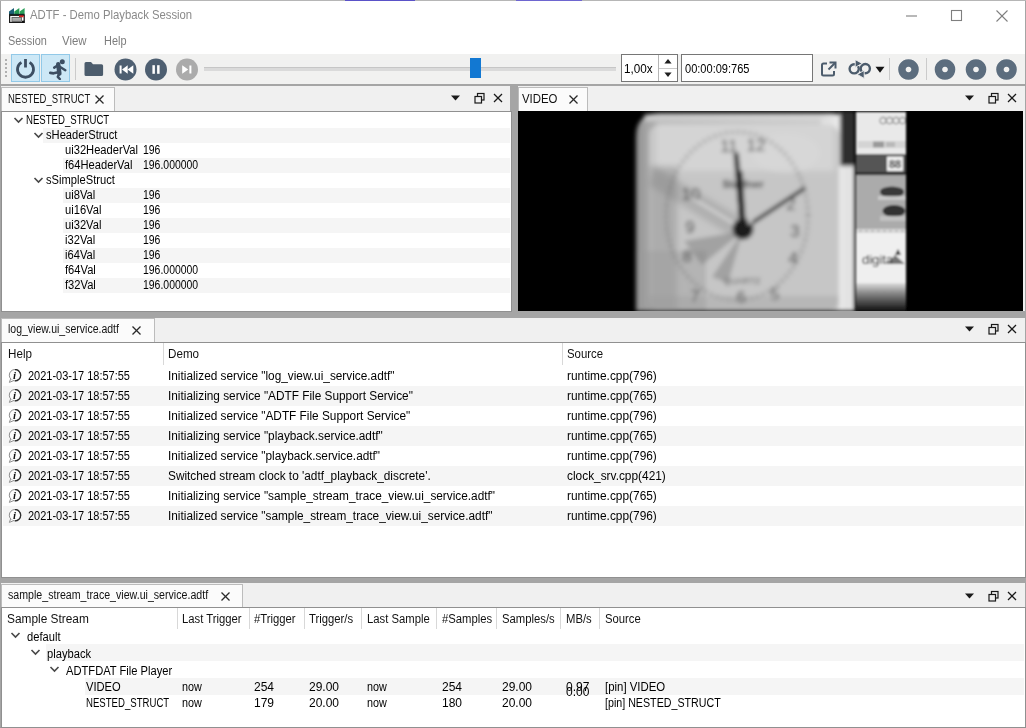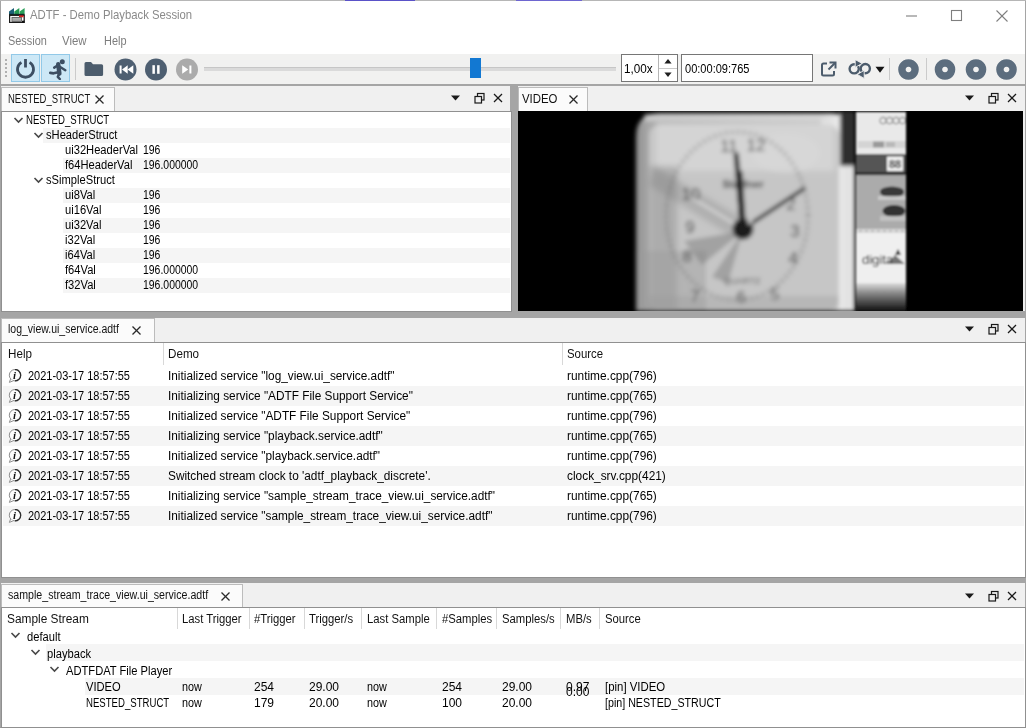--- a/index.html
+++ b/index.html
@@ -440,17 +440,17 @@
     <div class="cell" style="--sx:0.9;left:365px;top:71.5px;">now</div>
     <div class="cell" style="--sx:1;left:440px;top:71.5px;">254</div>
     <div class="cell" style="--sx:1;left:500px;top:71.5px;">29.00</div>
     <div class="cell" style="--sx:1;left:564px;top:71.5px;">0.97</div>
     <div class="cell" style="left:603px;top:71.5px;--sx:0.95;">[pin] VIDEO</div>
   <div class="cell" style="left:84px;top:88px;--sx:0.8;">NESTED_STRUCT</div>
   <div class="cell" style="--sx:0.9;left:180px;top:88px;">now</div>
     <div class="cell" style="--sx:1;left:252px;top:88px;">179</div>
     <div class="cell" style="--sx:1;left:307px;top:88px;">20.00</div>
     <div class="cell" style="--sx:0.9;left:365px;top:88px;">now</div>
-    <div class="cell" style="--sx:1;left:440px;top:88px;">100</div>
+    <div class="cell" style="--sx:1;left:440px;top:88px;">180</div>
     <div class="cell" style="--sx:1;left:500px;top:88px;">20.00</div>
     <div class="cell" style="--sx:1;left:564px;top:77px;">0.00</div>
     <div class="cell" style="left:603px;top:88px;--sx:0.89;">[pin] NESTED_STRUCT</div>
 </div>
 
 </body></html>

